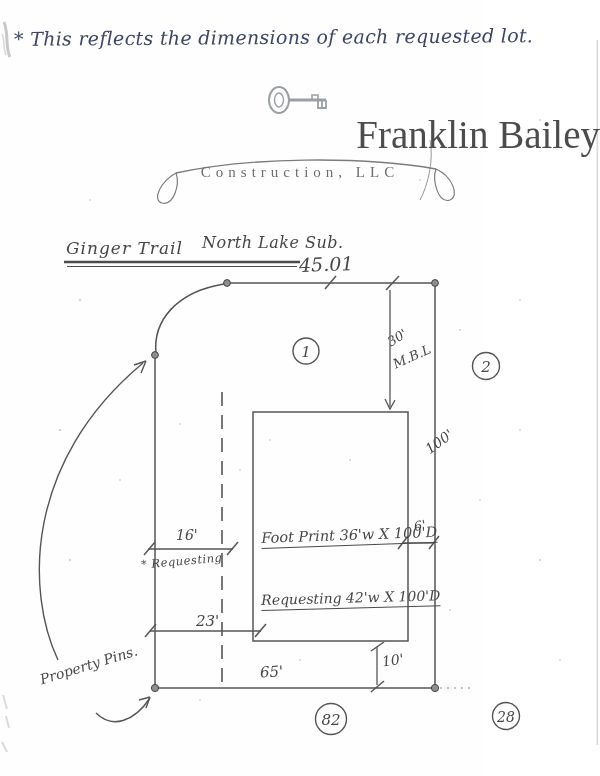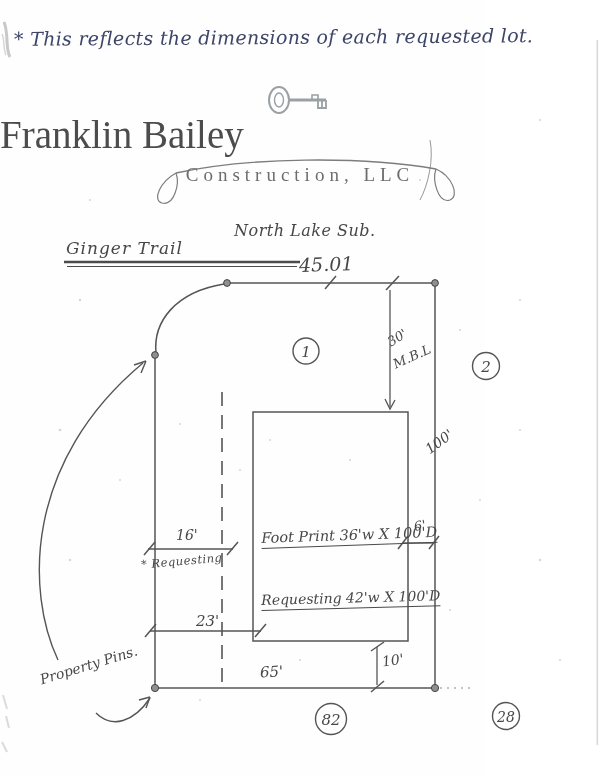--- a/index.html
+++ b/index.html
@@ -4,24 +4,24 @@
 <style>
   html,body{margin:0;padding:0;}
   body{width:600px;height:776px;background:#ffffff;overflow:hidden;
        font-family:"DejaVu Serif",serif;}
   .page{position:relative;width:484px;height:776px;background:#fefefe;}
   svg.art{position:absolute;left:0;top:0;z-index:1;}
   .txt{position:absolute;z-index:2;white-space:nowrap;}
   .hand{font-family:"DejaVu Serif",serif;font-style:italic;color:#474747;}
   .note{left:14px;top:26px;font-size:19px;letter-spacing:.3px;color:#3d4569;
         font-style:italic;transform:rotate(-.4deg);}
-  .company{left:0;top:112px;width:600px;text-align:left;
+  .company{left:0;top:112px;width:600px;text-align:right;
            font-family:"Liberation Serif",serif;font-size:39px;color:#4c4c4c;}
   .subtitle{left:0;top:164px;width:600px;text-align:center;
-            font-family:"Liberation Serif",serif;font-size:19px;color:#6d6d6d;
+            font-family:"Liberation Serif",serif;font-size:15px;color:#6d6d6d;
             letter-spacing:5px;}
   .u1{border-bottom:1.5px solid #4a4a4a;padding-bottom:2px;}
   .ctr{transform:translate(-50%,-50%);}
 </style>
 </head>
 <body>
 
 <div class="page">
 
   <svg class="art" width="600" height="776" viewBox="0 0 600 776">
@@ -135,21 +135,21 @@
       <circle cx="506" cy="716" r="13.5"></circle>
     </g>
   </svg>
 
   <div class="txt note">* This reflects the dimensions of each requested lot.</div>
 
   <div class="txt company">Franklin Bailey</div>
   <div class="txt subtitle">Construction, LLC</div>
 
   <div class="txt hand" style="left:66px;top:238px;font-size:17px;letter-spacing:1px;">Ginger Trail</div>
-  <div class="txt hand" style="left:202px;top:221px;font-size:16px;letter-spacing:.5px;margin-left:32px;">North Lake Sub.</div>
+  <div class="txt hand" style="left:202px;top:233px;font-size:16px;letter-spacing:.5px;">North Lake Sub.</div>
 
   <div class="txt hand" style="left:299px;top:253px;font-size:19px;transform:rotate(-2deg);">45.01</div>
   <div class="txt hand" style="left:387px;top:330px;font-size:13px;transform:rotate(-32deg);">30'</div>
   <div class="txt hand" style="left:392px;top:349px;font-size:13px;transform:rotate(-24deg);">M.B.L</div>
   <div class="txt hand" style="left:422px;top:444px;font-size:14px;transform:rotate(-36deg);transform-origin:left top;">100'</div>
   <div class="txt hand" style="left:176px;top:527px;font-size:14px;">16'</div>
   <div class="txt hand" style="left:141px;top:554px;font-size:11.5px;transform:rotate(-5deg);letter-spacing:.5px;">* Requesting</div>
   <div class="txt hand" style="left:196px;top:612px;font-size:15px;font-style:italic;">23'</div>
   <div class="txt hand" style="left:414px;top:518px;font-size:13px;transform:rotate(-10deg);">6'</div>
   <div class="txt hand" style="left:382px;top:652px;font-size:14px;transform:rotate(-8deg);">10'</div>

